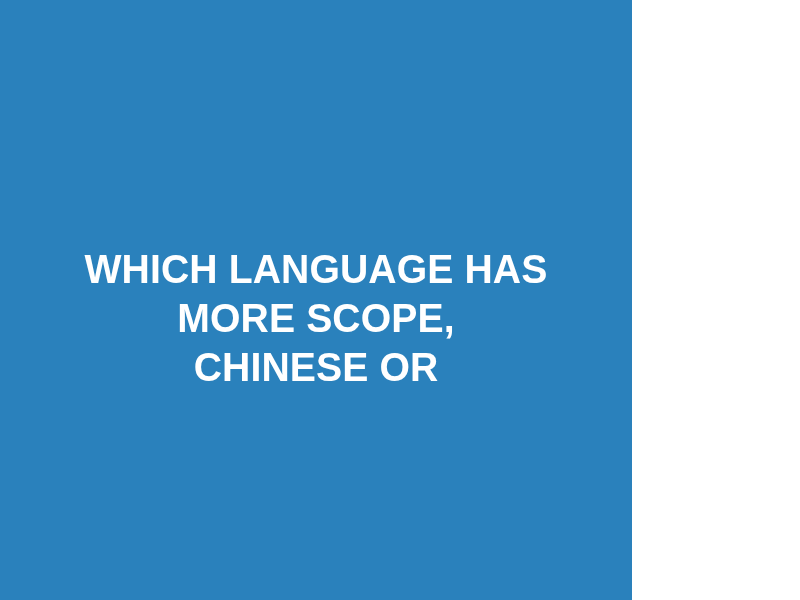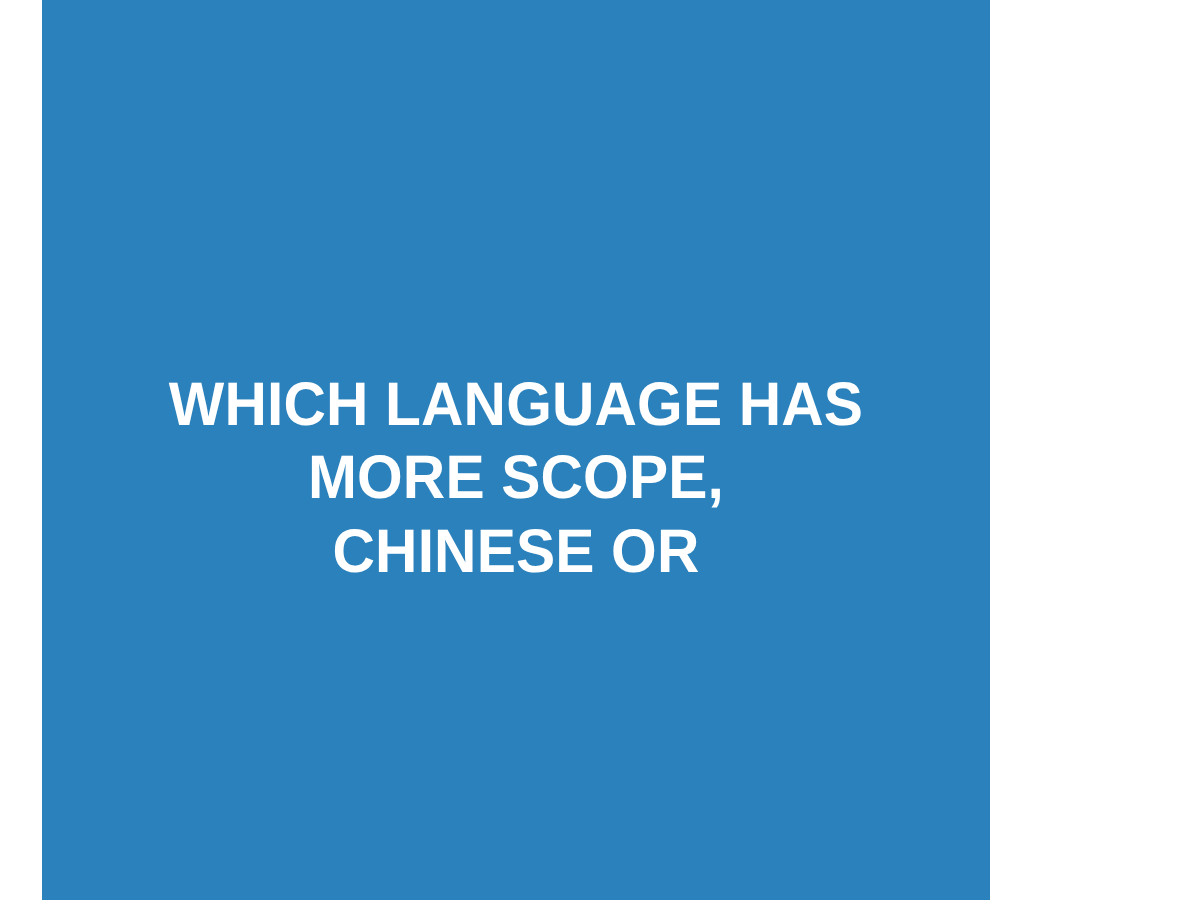--- a/index.html
+++ b/index.html
@@ -20,21 +20,20 @@
     position: relative;
     box-sizing: border-box;
     width: 632px;
     height: 600px;
     background-color: #2a81bc;
     display: flex;
     flex-direction: column;
     align-items: center;
     justify-content: flex-start;
     overflow: hidden;
-    margin-left: 28px;
   }
 
   
   .headline-block {
     position: absolute;
     left: 0;
     right: 0;
     top: 245px;
     padding: 0 40px;
     box-sizing: border-box;

